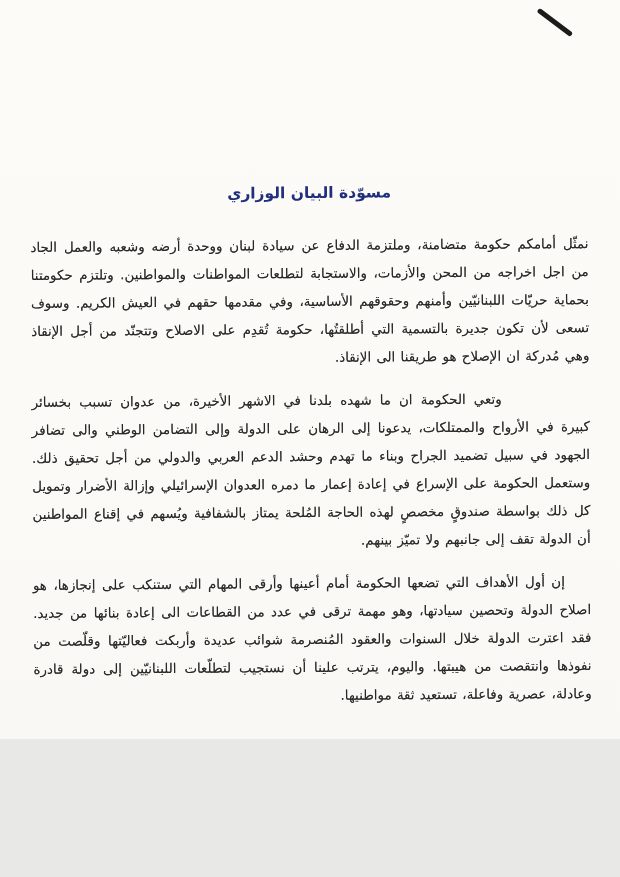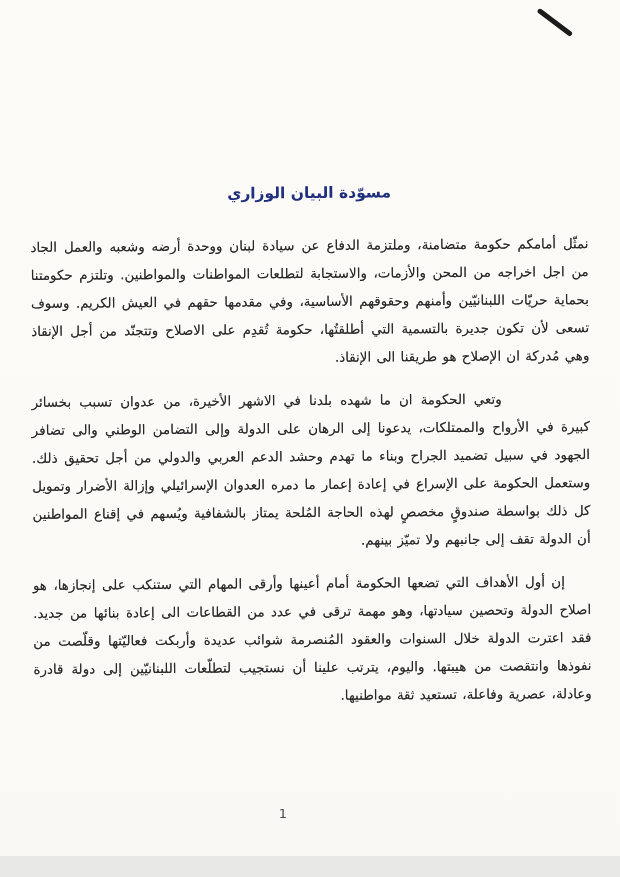--- a/index.html
+++ b/index.html
@@ -4,21 +4,21 @@
 <style>
   html, body {
     margin: 0;
     padding: 0;
     background: #e8e8e6;
     font-family: "DejaVu Sans", sans-serif;
   }
   .page {
     position: relative;
     width: 620px;
-    height: 856px;
+    height: 739px;
     margin: 0 auto;
     background: linear-gradient(180deg, #fcfbf8 0%, #fbfaf6 55%, #faf8f4 100%);
     overflow: hidden;
     direction: rtl;
   }
   
   .pen-mark {
     position: absolute;
     top: 20px;
     left: 534px;

